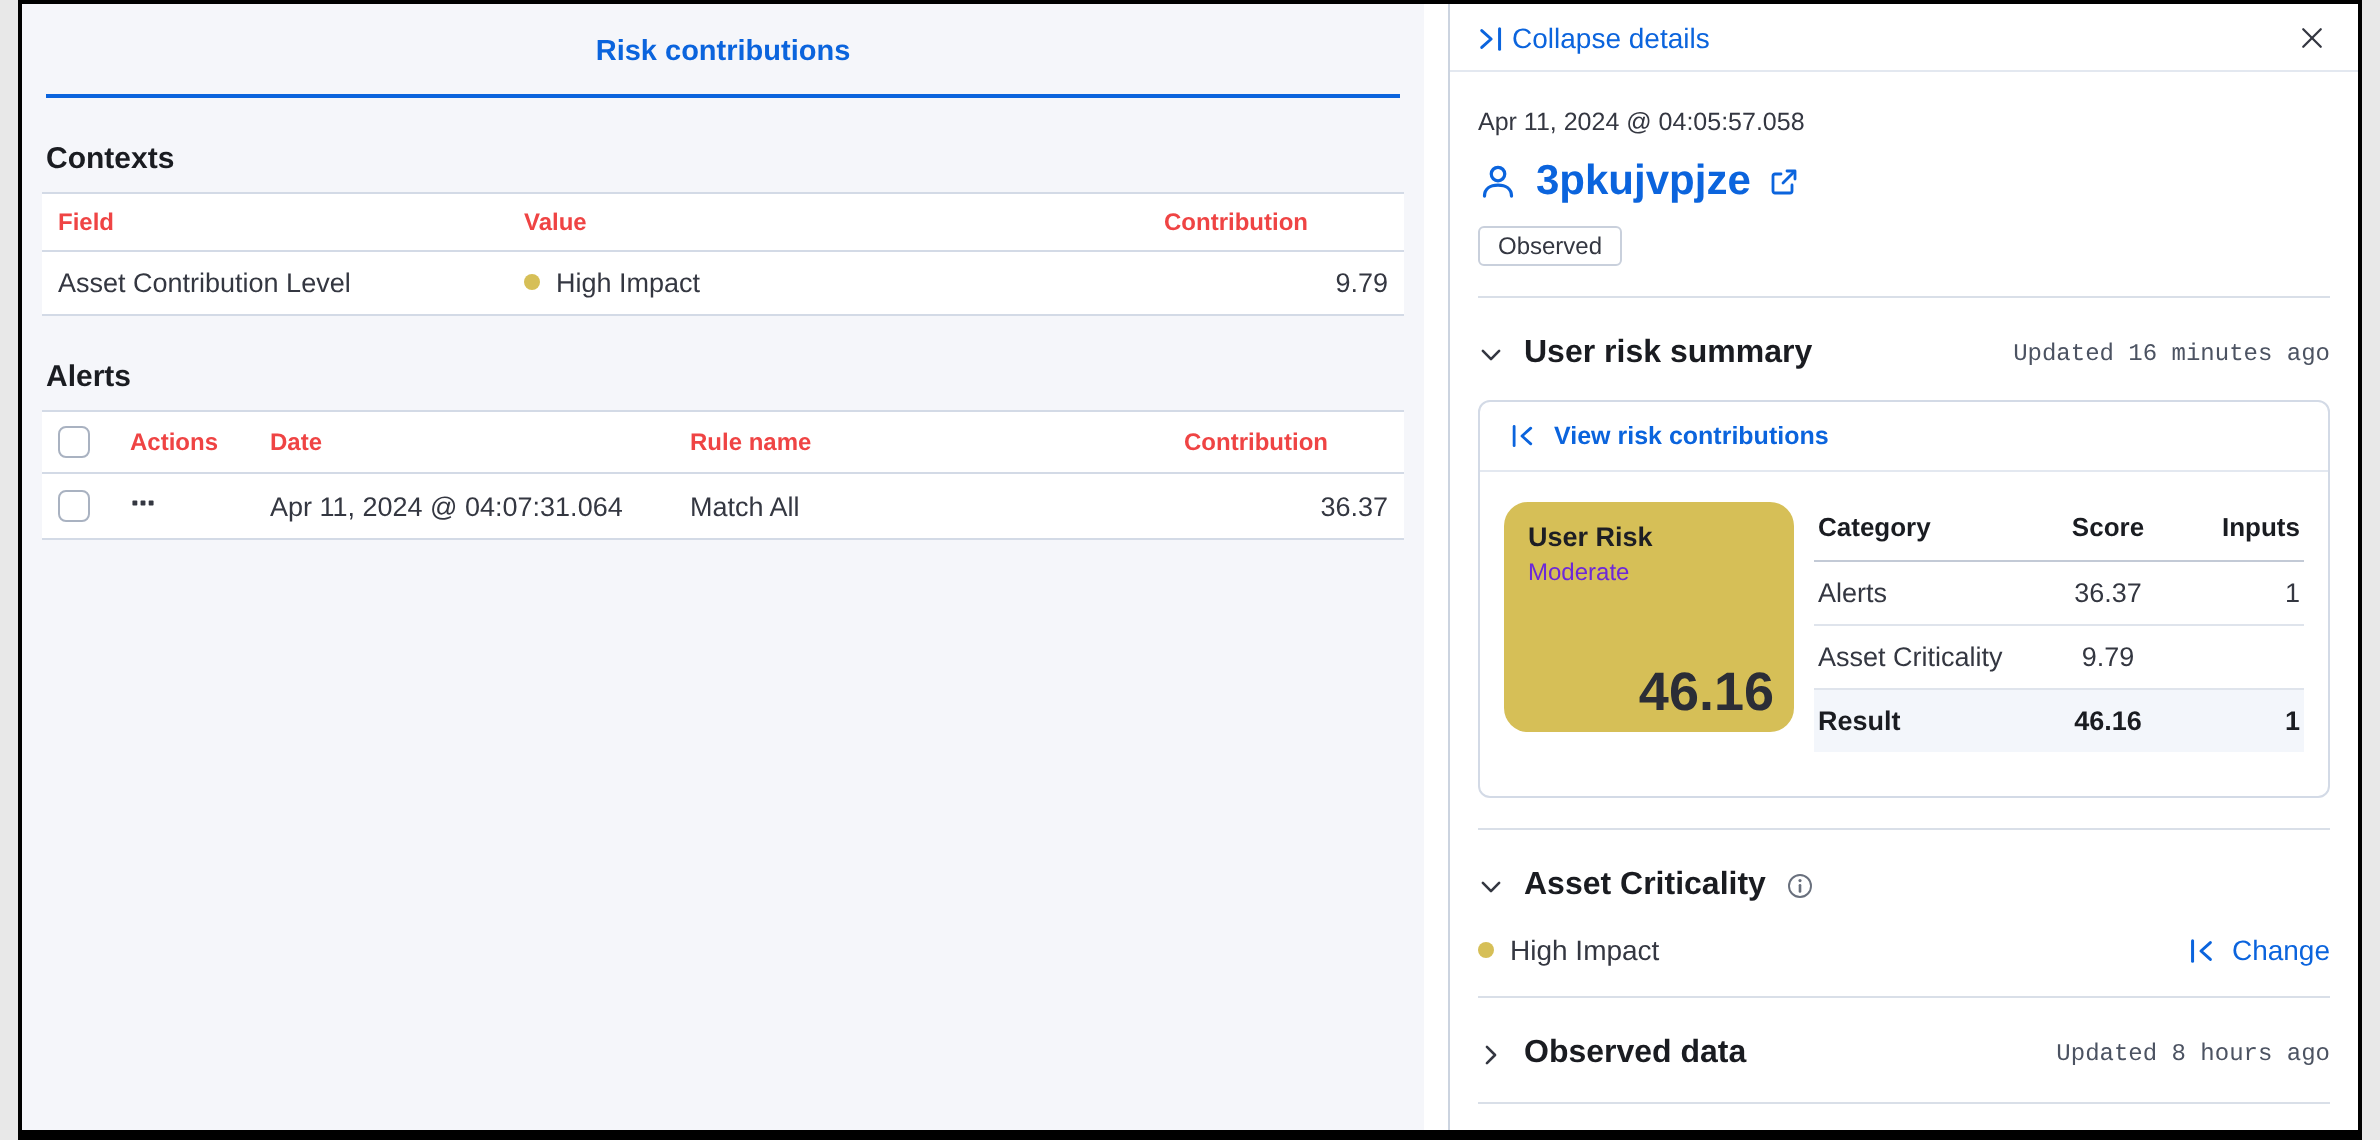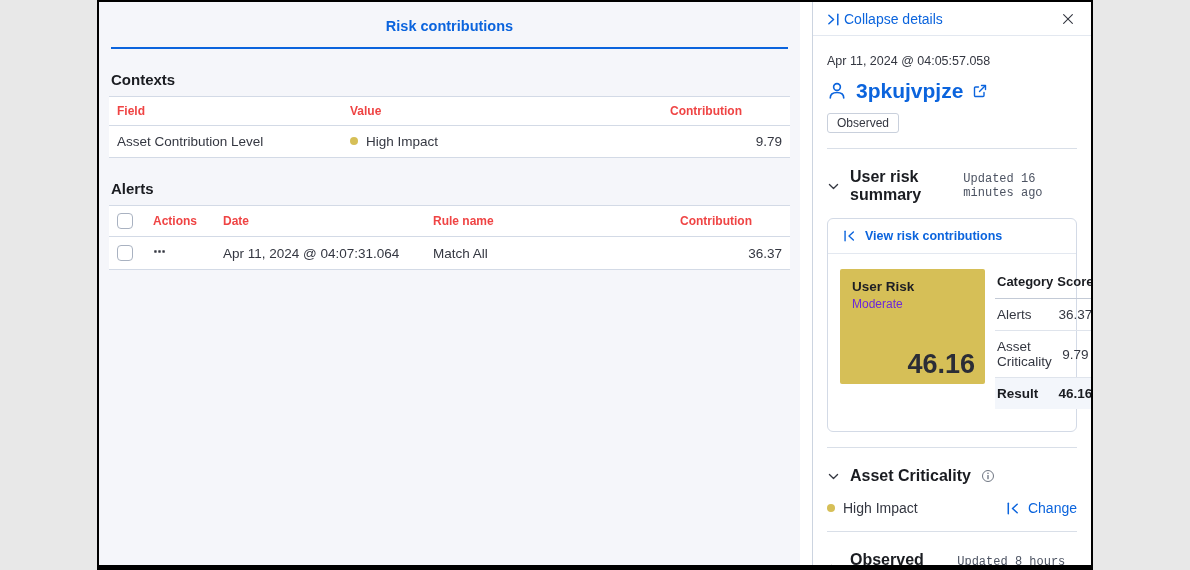--- a/index.html
+++ b/index.html
@@ -1,20 +1,20 @@
 <!DOCTYPE html>
 <html><head>
 <meta charset="utf-8">
 <style>
   * { box-sizing: border-box; }
   html,body { margin:0; padding:0; background:#e8e8e8; }
   body { font-family: "Liberation Sans", "DejaVu Sans", sans-serif; color:#343741; }
 
   .frame {
-    width:996px; height:570px; margin:0 auto;
+    width:1172px; height:570px; margin:0 auto;
     border:2px solid #000; border-bottom-width:5px;
     display:flex; background:#fff; overflow:hidden;
   }
 
   
   .left-panel { width:701px; background:#f5f6fa; overflow:hidden; flex-shrink:0; }
   .tab-bar { padding:16px 12px 0; }
   .tab-title {
     text-align:center; color:#0b64dd; font-weight:700; font-size:14.5px;
     padding-bottom:13px; border-bottom:2px solid #0b64dd; cursor:pointer;
@@ -67,21 +67,21 @@
   .chev { cursor:pointer; line-height:0; flex-shrink:0; }
 
   .risk-card { border:1px solid #d3dae6; border-radius:6px; margin-top:14px; background:#fff; }
   .risk-card-header {
     display:flex; align-items:center; gap:9px; padding:10px 14px;
     border-bottom:1px solid #e3e8f0; color:#0b64dd; font-size:12.5px; font-weight:700; cursor:pointer;
   }
   .risk-card-body { display:flex; align-items:flex-start; gap:10px; padding:15px 12px 22px; }
 
   .risk-tile {
-    width:145px; height:115px; background:#d6bf57; border-radius:2px;
+    width:145px; height:115px; background:#d6bf57; border-radius:12px;
     padding:10px 12px; position:relative; flex-shrink:0;
   }
   .risk-tile-title { font-size:13.5px; font-weight:700; color:#1d1e24; }
   .risk-tile-level { font-size:12px; color:#6d28d9; margin-top:3px; }
   .risk-tile-score { position:absolute; right:10px; bottom:4px; font-size:27px; font-weight:700; color:#2b2d36; }
 
   table.score { flex:1; border-collapse:collapse; margin-top:-2px; }
   table.score th {
     font-size:13px; font-weight:700; color:#1a1c21; padding:7px 2px 9px; border-bottom:1px solid #c3cad6;
   }

